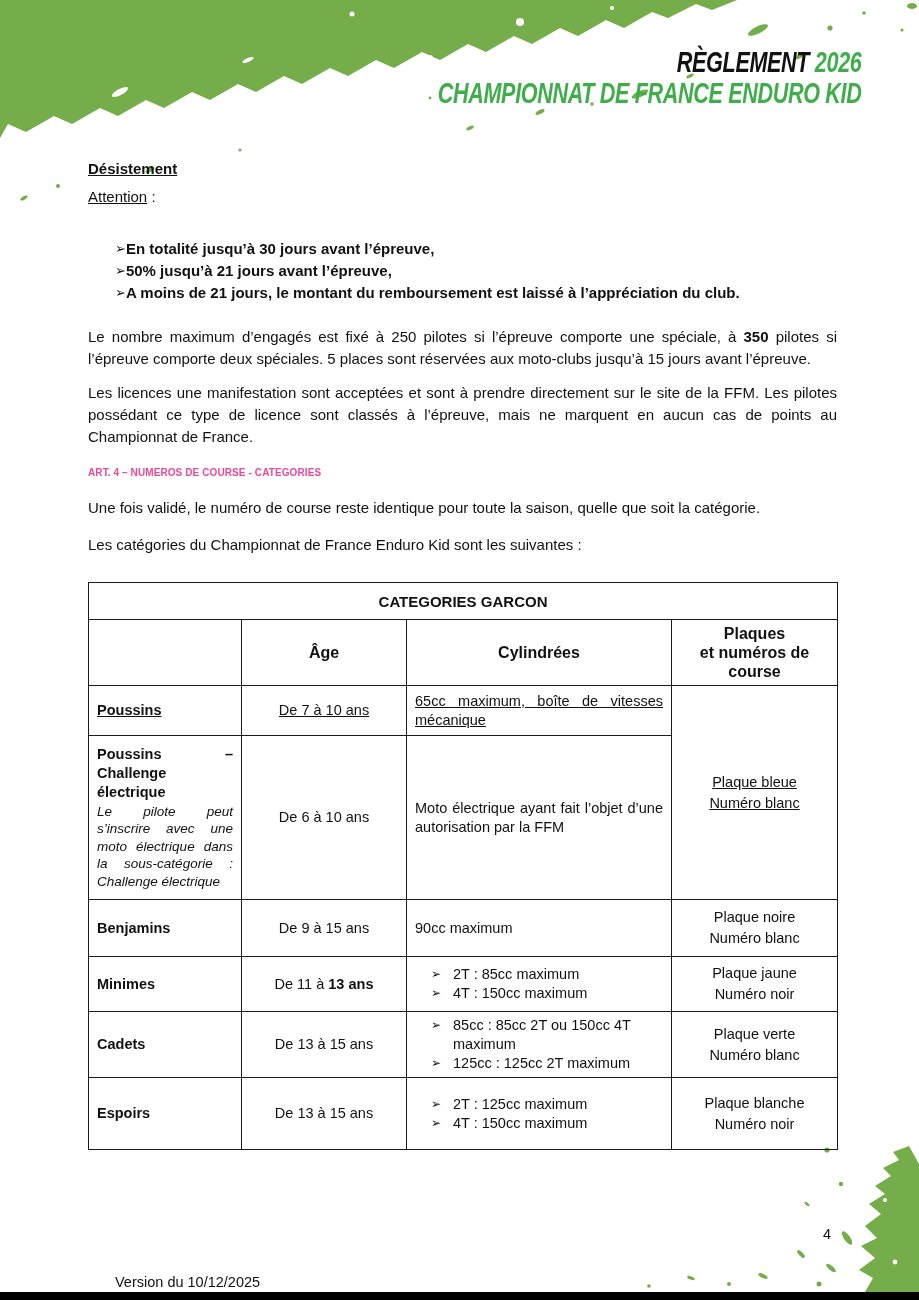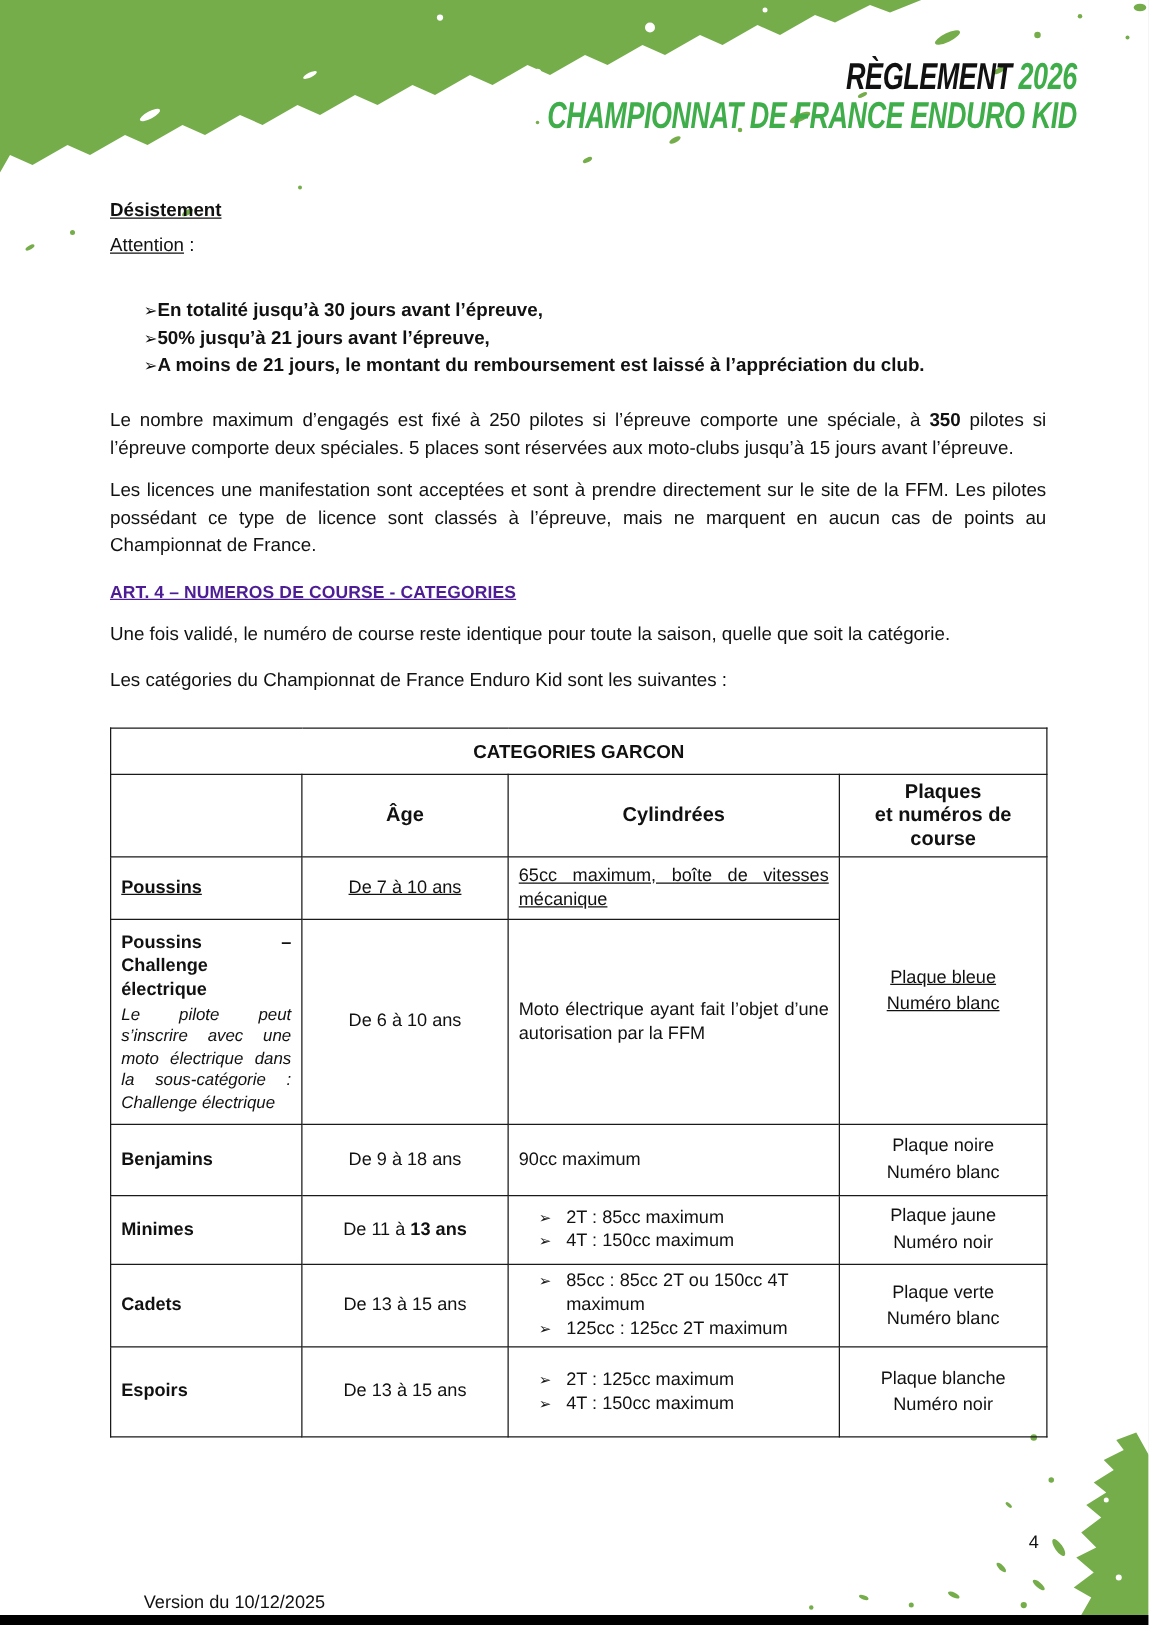--- a/index.html
+++ b/index.html
@@ -32,21 +32,21 @@
   .h-desist{font-weight:bold;text-decoration:underline;margin:0 0 6px 0;font-size:15px;}
   .attention-row{display:flex;margin:0 0 30px 0;}
   .att-label{flex:0 0 87px;}
   .att-label .u{text-decoration:underline;}
   .att-text{flex:1;}
   .bullets{margin:0 0 22px 0;}
   .bullet{display:flex;font-weight:bold;margin:0;}
   .bullet .arrow{flex:0 0 34px;padding-left:27px;box-sizing:border-box;font-weight:normal;font-size:13px;}
   .p-just{text-align:justify;margin:0 0 12px 0;}
   .p-plain{margin:0 0 15px 0;}
-  .art-heading{color:#4c1d95;font-weight:bold;font-size:14px;margin:14px 0 13px 0;letter-spacing:0.1px;text-decoration:underline;}
+  .art-heading{color:#ec4899;font-weight:bold;font-size:10px;margin:14px 0 13px 0;letter-spacing:0.1px;}
   
   table.cats{border-collapse:collapse;width:749px;margin-top:26px;table-layout:fixed;
     font-size:14.5px;line-height:19px;}
   table.cats td,table.cats th{border:1px solid #1a1a1a;padding:4px 8px;vertical-align:middle;box-sizing:border-box;}
   .col-cat{width:153px;}.col-age{width:165px;}.col-cyl{width:265px;}.col-plq{width:166px;}
   .t-title{font-weight:bold;text-align:center;font-size:15px;height:37px;}
   .t-head th{font-weight:bold;text-align:center;white-space:pre-line;height:57px;font-size:16px;}
   td.cat{font-weight:bold;text-align:left;}
   td.age{text-align:center;}
   td.cyl-just{text-align:justify;}
@@ -185,21 +185,21 @@
           <div>Challenge</div>
           <div>électrique</div>
           <div class="cat-note">Le pilote peut s’inscrire avec une moto électrique dans la sous-catégorie : Challenge électrique</div>
         </td>
         <td class="age">De 6 à 10 ans</td>
         <td class="cyl-just">Moto électrique ayant fait l’objet d’une autorisation par la FFM</td>
       </tr>
 
       <tr class="r3">
         <td class="cat">Benjamins</td>
-        <td class="age">De 9 à 18 ans</td>
+        <td class="age">De 9 à 15 ans</td>
         <td>90cc maximum</td>
         <td class="plq">Plaque noire
 Numéro blanc</td>
       </tr>
 
       <tr class="r4">
         <td class="cat">Minimes</td>
         <td class="age"><span>De 11 à </span><b>13 ans</b></td>
         <td>
           <div class="cell-bullet">

